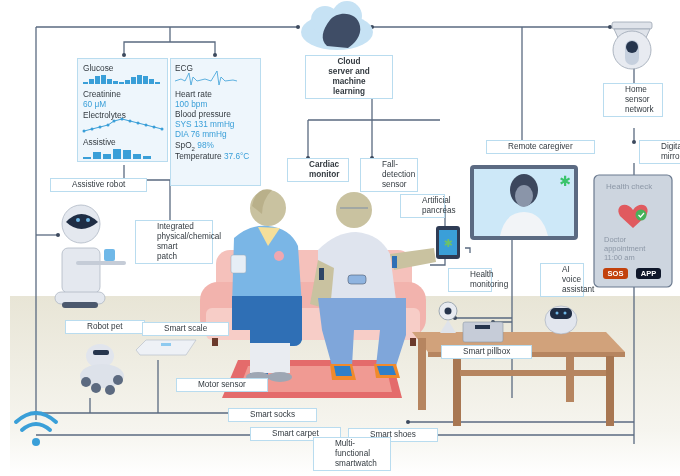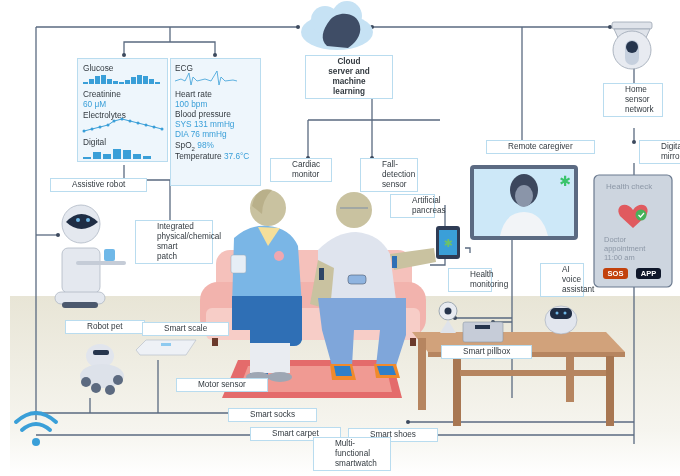--- a/index.html
+++ b/index.html
@@ -243,43 +243,43 @@
           <rect x="25" y="95" width="8" height="5"></rect>
           <rect x="35" y="90" width="8" height="10"></rect>
           <rect x="45" y="91" width="8" height="9"></rect>
           <rect x="55" y="95" width="8" height="5"></rect>
           <rect x="65" y="97" width="8" height="3"></rect>
       </g>
     </svg>
     <span class="t" style="left:5px;top:30px">Creatinine</span>
     <span class="t v" style="left:5px;top:40px">60 μM</span>
     <span class="t" style="left:5px;top:51px">Electrolytes</span>
-    <span class="t" style="left:5px;top:78px">Digital</span>
+    <span class="t" style="left:5px;top:78px">Assistive</span>
   </div>
 
   <div class="panel" style="left:170px;top:58px;width:91px;height:128px;">
     <span class="t" style="left:4px;top:4px">ECG</span>
     <svg width="90" height="30">
       <polyline points="4,22 10,20 14,22 18,14 20,26 22,18 26,22 34,20 40,22 46,12 48,26 50,18 54,22 62,21 66,22" fill="none" stroke="#3a9fd8" stroke-width="0.8"></polyline>
     </svg>
     <span class="t" style="left:4px;top:30px">Heart rate</span>
     <span class="t v" style="left:4px;top:40px">100 bpm</span>
     <span class="t" style="left:4px;top:50px">Blood pressure</span>
     <span class="t v" style="left:4px;top:60px">SYS 131 mmHg</span>
     <span class="t v" style="left:4px;top:70px">DIA 76 mmHg</span>
     <span class="t" style="left:4px;top:81px"><span>SpO</span><sub style="font-size:6px">2</sub> <span class="v">98%</span></span>
     <span class="t" style="left:4px;top:92px"><span>Temperature</span> <span class="v">37.6°C</span></span>
   </div>
 
   <div class="lbl bold" style="left:305px;top:55px;width:88px;white-space:normal;">Cloud server and machine learning</div>
   <div class="lbl" style="left:50px;top:178px">Assistive robot</div>
   <div class="lbl" style="left:135px;top:220px;width:78px;white-space:normal;">Integrated physical/chemical smart patch</div>
-  <div class="lbl" style="left:270px;top:158px;width:62px;white-space:normal;">Cardiac monitor</div>
+  <div class="lbl" style="left:287px;top:158px;width:62px;white-space:normal;font-weight:bold;">Cardiac monitor</div>
   <div class="lbl" style="left:360px;top:158px;width:58px;white-space:normal;">Fall-detection sensor</div>
-  <div class="lbl" style="left:390px;top:194px;width:45px;white-space:normal;text-align:center;">Artificial pancreas</div>
+  <div class="lbl" style="left:400px;top:194px;width:45px;white-space:normal;text-align:center;">Artificial pancreas</div>
   <div class="lbl" style="left:486px;top:140px">Remote caregiver</div>
   <div class="lbl" style="left:603px;top:83px;width:60px;white-space:normal;">Home sensor network</div>
   <div class="lbl" style="left:615px;top:140px;width:35px;white-space:normal;margin-left:24px;">Digital mirror</div>
   <div class="lbl" style="left:428px;top:268px;width:30px;white-space:normal;margin-left:20px;">Health monitoring</div>
   <div class="lbl" style="left:540px;top:263px;width:42px;white-space:normal;">AI voice assistant</div>
   <div class="lbl" style="left:441px;top:345px">Smart pillbox</div>
   <div class="lbl" style="left:65px;top:320px">Robot pet</div>
   <div class="lbl" style="left:142px;top:322px">Smart scale</div>
   <div class="lbl" style="left:176px;top:378px">Motor sensor</div>
   <div class="lbl" style="left:228px;top:408px">Smart socks</div>

